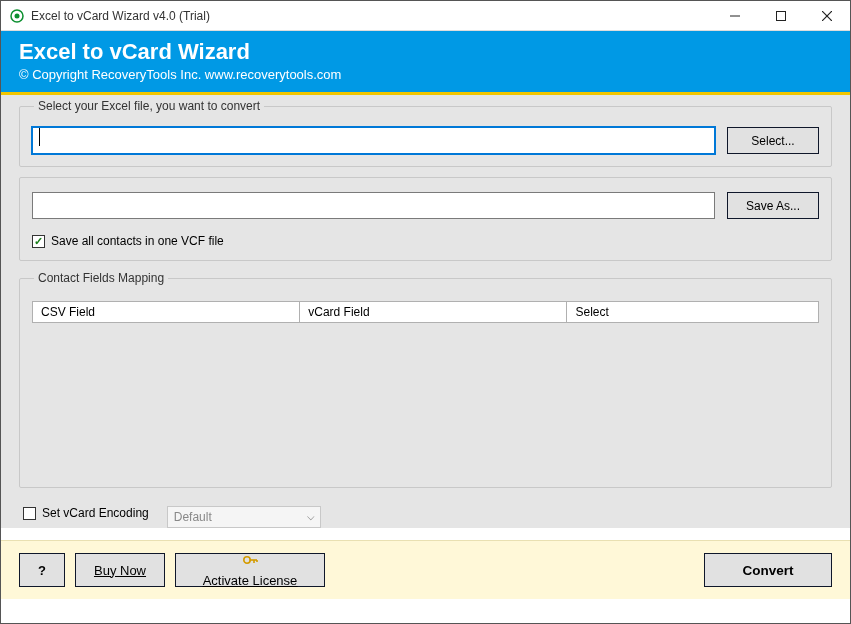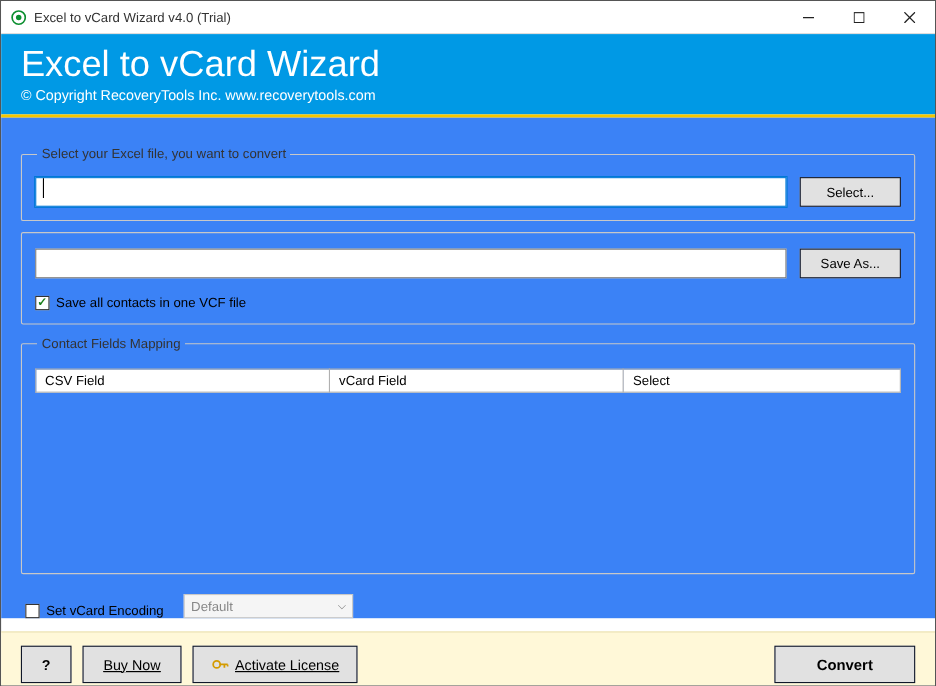--- a/index.html
+++ b/index.html
@@ -35,27 +35,27 @@
       display: flex; align-items: center; justify-content: center;
       color: #222;
       font-size: 12px;
     }
 
     .banner {
       background: #0099e5;
       color: #fff;
       padding: 8px 18px 10px 18px;
     }
-    .banner h1 { font-size: 33px; font-weight: normal; margin-bottom: 2px; }
+    .banner h1 { font-size: 22px; font-weight: bold; margin-bottom: 2px; }
     .banner .copy { font-size: 13px; }
     .banner-divider { height: 3px; background: #f3c600; }
 
     .content {
-      padding: 26px 18px 0 18px;
-      background: #3b82f6;
+      padding: 4px 18px 0 18px;
+      background: #e5e5e5;
     }
 
     fieldset {
       border: 1px solid #c8c8c8;
       border-radius: 2px;
       padding: 14px 12px 12px 12px;
       margin-bottom: 10px;
       position: relative;
     }
     fieldset legend {
@@ -126,21 +126,21 @@
       background: #fff;
     }
     .mapping-table th:nth-child(1){ width: 34%; }
     .mapping-table th:nth-child(2){ width: 34%; }
     .mapping-table th:nth-child(3){ width: 32%; }
 
     .mapping-body { height: 158px; }
 
     .encoding-row {
       display: flex;
-      align-items: flex-end;
+      align-items: flex-start;
       gap: 18px;
       margin: 18px 0 12px 4px;
     }
     .select-disabled {
       width: 154px;
       height: 22px;
       border: 1px solid #c8c8c8;
       background: #f5f5f5;
       color: #888;
       padding-left: 6px;
@@ -160,21 +160,21 @@
     .footer {
       background: #fff8d8;
       border-top: 1px solid #e9e0b2;
       padding: 12px 18px;
       display: flex;
       align-items: center;
       gap: 10px;
     }
     .footer .btn { height: 34px; min-width: 56px; font-size: 13px; }
     .footer .btn.buy { min-width: 90px; text-decoration: underline; }
-    .footer .btn.activate { min-width: 150px; text-decoration: underline; gap: 6px; }
+    .footer .btn.activate { min-width: 150px; text-decoration: underline; gap: 6px; flex-direction: column; }
     .footer .btn.help { min-width: 46px; font-weight: bold; }
     .footer .spacer { flex: 1; }
     .footer .btn.convert { min-width: 128px; font-weight: bold; font-size: 13.5px; }
 
     .key-icon { display:flex; }
 
     .cursor-caret {
       width: 1px; height: 18px; background: #000;
       display: inline-block;
     }

